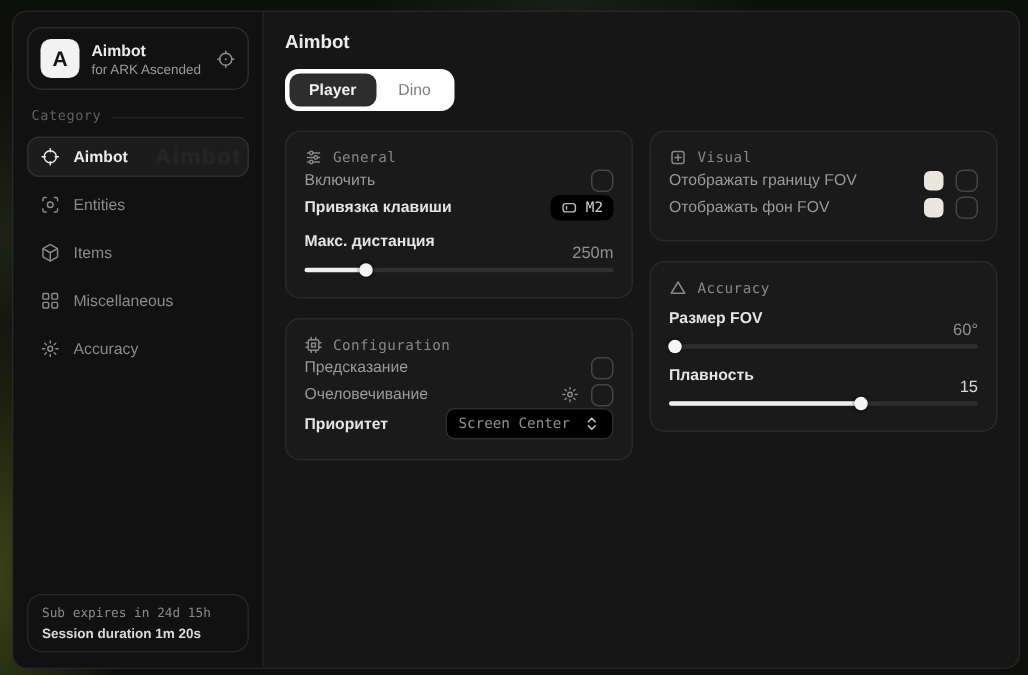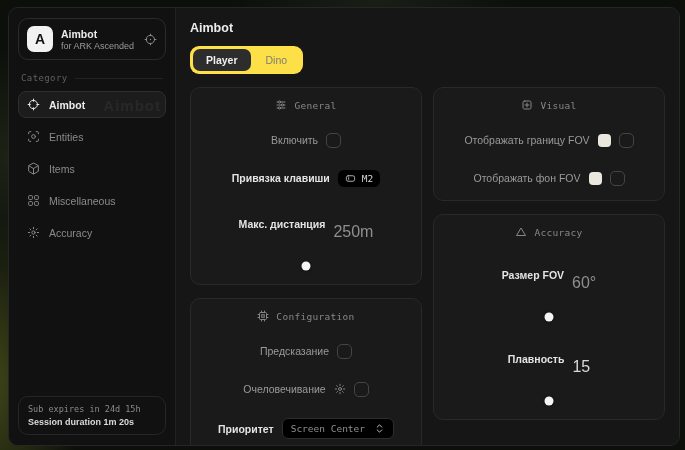--- a/index.html
+++ b/index.html
@@ -59,29 +59,29 @@
     margin-top:auto; border:1px solid #262627; border-radius:10px; padding:7px 9px;
     display:flex; flex-direction:column; gap:3px;
   }
   .sub-expires { font-family:"DejaVu Sans Mono", monospace; font-size:8.5px; color:#8a8a8a; }
   .session-duration { font-size:9px; font-weight:bold; color:#dadada; }
   
   .main { flex:1; background:#161617; padding:13px 14px; display:flex; flex-direction:column; overflow:hidden; }
   .page-title { font-size:12.5px; font-weight:bold; color:#ececec; }
   .tabs {
     margin-top:11px; align-self:flex-start; display:inline-flex; gap:2px;
-    background:#fde047; border-radius:9px; padding:3px;
+    background:#ffffff; border-radius:9px; padding:3px;
   }
   .tab { padding:5px 13px; border-radius:7px; font-size:10.5px; color:#7c7c7d; cursor:default; }
   .tab.active { background:#2d2d2e; color:#f1f1f1; font-weight:600; }
   .cols { display:flex; gap:11px; margin-top:13px; align-items:flex-start; }
   .col { flex:1; display:flex; flex-direction:column; gap:13px; min-width:0; }
   .card {
     background:#1a1a1b; border:1px solid #29292a; border-radius:10px;
-    padding:11px 12px 13px; display:flex; flex-direction:column; gap:20px;align-items:center;
+    padding:11px 12px 13px; display:flex; flex-direction:column; gap:0;
   }
   .card-head {
     display:flex; align-items:center; gap:7px; color:#878788;
     font-family:"DejaVu Sans Mono", monospace; font-size:9.5px; letter-spacing:.3px;
   }
   .card-head .cicon { display:flex; }
   .row { display:flex; align-items:center; justify-content:space-between; min-height:18px; gap:8px; }
   .lbl-dim { font-size:10.5px; color:#9a9a9b; }
   .lbl { font-size:10.5px; color:#e4e4e4; font-weight:600; }
   .rgroup { display:flex; align-items:center; gap:8px; }
@@ -94,21 +94,21 @@
     display:flex; align-items:center; gap:6px; background:#000000; border-radius:6px;
     padding:3px 7px; font-size:9.5px; color:#d5d5d5; font-family:"DejaVu Sans Mono", monospace; cursor:pointer;
   }
   .chip .kicon { display:flex; color:#bdbdbd; }
   .dropdown {
     display:flex; align-items:center; gap:9px; background:#000000; border:1px solid #2d2d2e;
     border-radius:6px; padding:4px 8px; font-size:9.5px; color:#8f8f90;
     font-family:"DejaVu Sans Mono", monospace; cursor:pointer;
   }
   .dropdown .dicon { display:flex; color:#cfcfcf; }
-  .value { font-size:16px; color:#8f8f90;margin-top:16px; }
+  .value { font-size:11px; color:#8f8f90;margin-top:16px; }
   .slider { position:relative; height:10px; cursor:pointer; }
   .slider .track { position:absolute; left:0; right:0; top:50%; transform:translateY(-50%); height:3px; border-radius:2px; background:#2f2f30; }
   .slider .fill { position:absolute; left:0; top:50%; transform:translateY(-50%); height:3px; border-radius:2px; background:#efefef; }
   .slider .thumb {
     position:absolute; top:50%; width:9px; height:9px; border-radius:50%;
     background:#f5f5f5; transform:translate(-50%,-50%); box-shadow:0 0 3px rgba(0,0,0,.6);
   }
   svg { display:block; }
 </style>
 </head>

